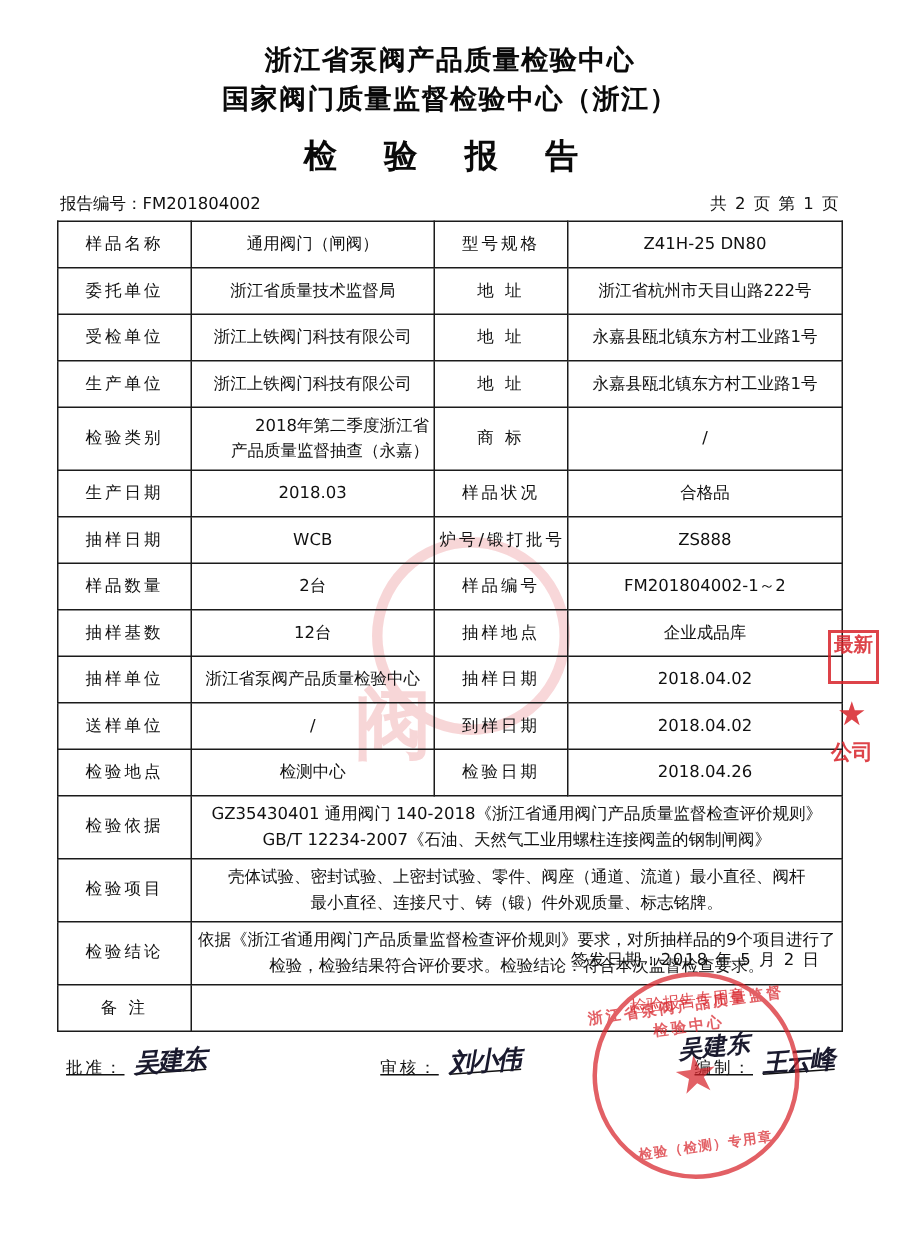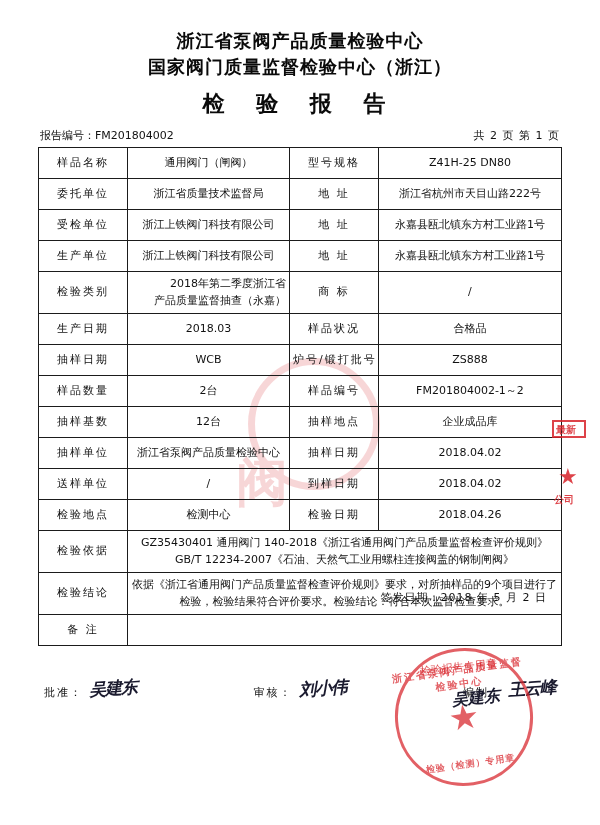--- a/index.html
+++ b/index.html
@@ -111,23 +111,24 @@
     font-size: 11px;
     letter-spacing: 1px;
     white-space: nowrap;
   }
   .remark-cell {
     height: 44px;
   }
   .footer {
     display: flex;
     justify-content: space-between;
-    margin-top: 31px;
+    margin-top: 8px;
     font-size: 11px;
     padding: 0 6px;
+    text-decoration: underline;
   }
   .footer-item {
     display: flex;
     align-items: flex-end;
     white-space: nowrap;
   }
   .footer-label {
     letter-spacing: 2px;
   }
   .sig {
@@ -210,39 +211,39 @@
     width: 40px;
     height: 125px;
     z-index: 5;
     pointer-events: none;
     color: #d8232a;
     opacity: 0.85;
   }
   .stamp-side .sq {
     position: absolute;
     left: 0; top: 0;
-    width: 34px; height: 18px;
+    width: 34px; height: 36px;
     border: 2px solid #d8232a;
-    font-size: 10px;
+    font-size: 13px;
     line-height: 1.15;
     padding: 2px;
     box-sizing: border-box;
     font-weight: bold;
   }
   .stamp-side .mid-star {
     position: absolute;
     left: 6px;
     top: 44px;
     font-size: 22px;
   }
   .stamp-side .bot {
     position: absolute;
     left: 2px;
     top: 74px;
-    font-size: 10px;
+    font-size: 14px;
     font-weight: bold;
     line-height: 1.2;
     width: 30px;
   }
   .overlap-stamp-text {
     position: absolute;
     left: 420px;
     top: 660px;
     font-size: 11px;
     color: #d8232a;
@@ -371,20 +372,27 @@
         <td class="label">检验地点</td>
         <td class="value">检测中心</td>
         <td class="label">检验日期</td>
         <td class="value">2018.04.26</td>
       </tr>
       <tr>
         <td class="label">检验依据</td>
         <td class="basis-cell" colspan="3">
           <div>GZ35430401 通用阀门 140-2018《浙江省通用阀门产品质量监督检查评价规则》</div>
           <div>GB/T 12234-2007《石油、天然气工业用螺柱连接阀盖的钢制闸阀》</div>
+        </td>
+      </tr>
+      <tr>
+        <td class="label">检验项目</td>
+        <td class="items-cell" colspan="3">
+          <div>壳体试验、密封试验、上密封试验、零件、阀座（通道、流道）最小直径、阀杆</div>
+          <div>最小直径、连接尺寸、铸（锻）件外观质量、标志铭牌。</div>
         </td>
       </tr>
       <tr>
         <td class="label">检验结论</td>
         <td class="conclusion-cell" colspan="3">
           <div>依据《浙江省通用阀门产品质量监督检查评价规则》要求，对所抽样品的9个项目进行了</div>
           <div>检验，检验结果符合评价要求。检验结论：符合本次监督检查要求。</div>
           <div class="sign-date">
             <span>签发日期：</span><span>2018 年 5 月 2 日</span>
           </div>

